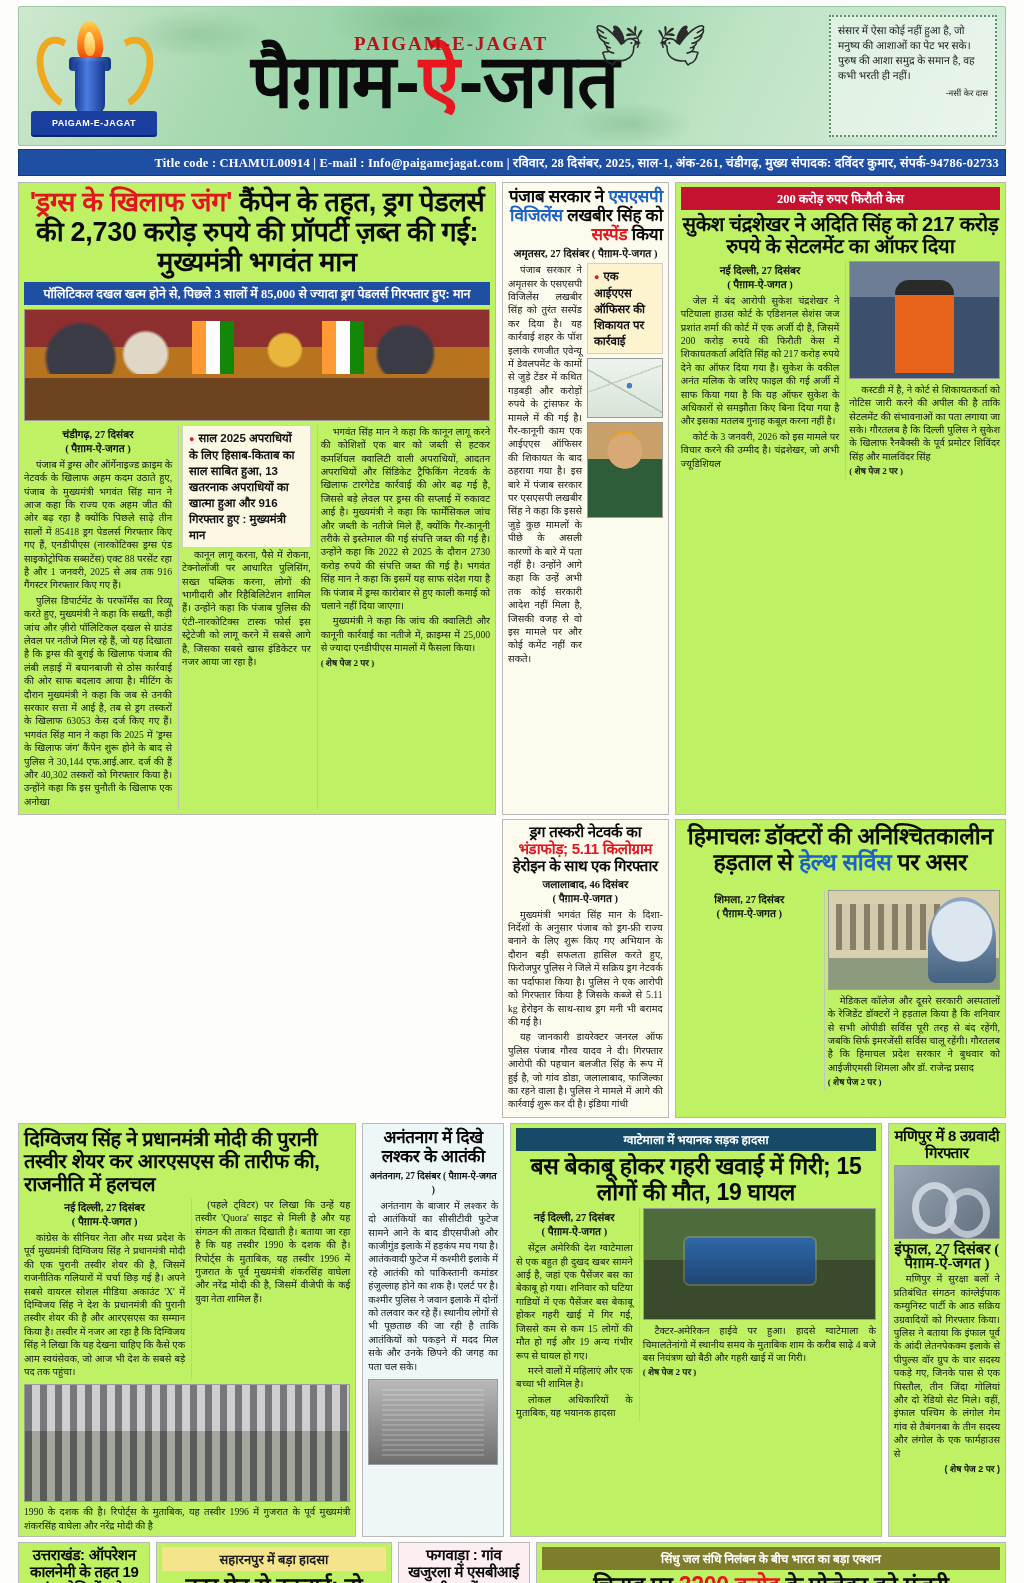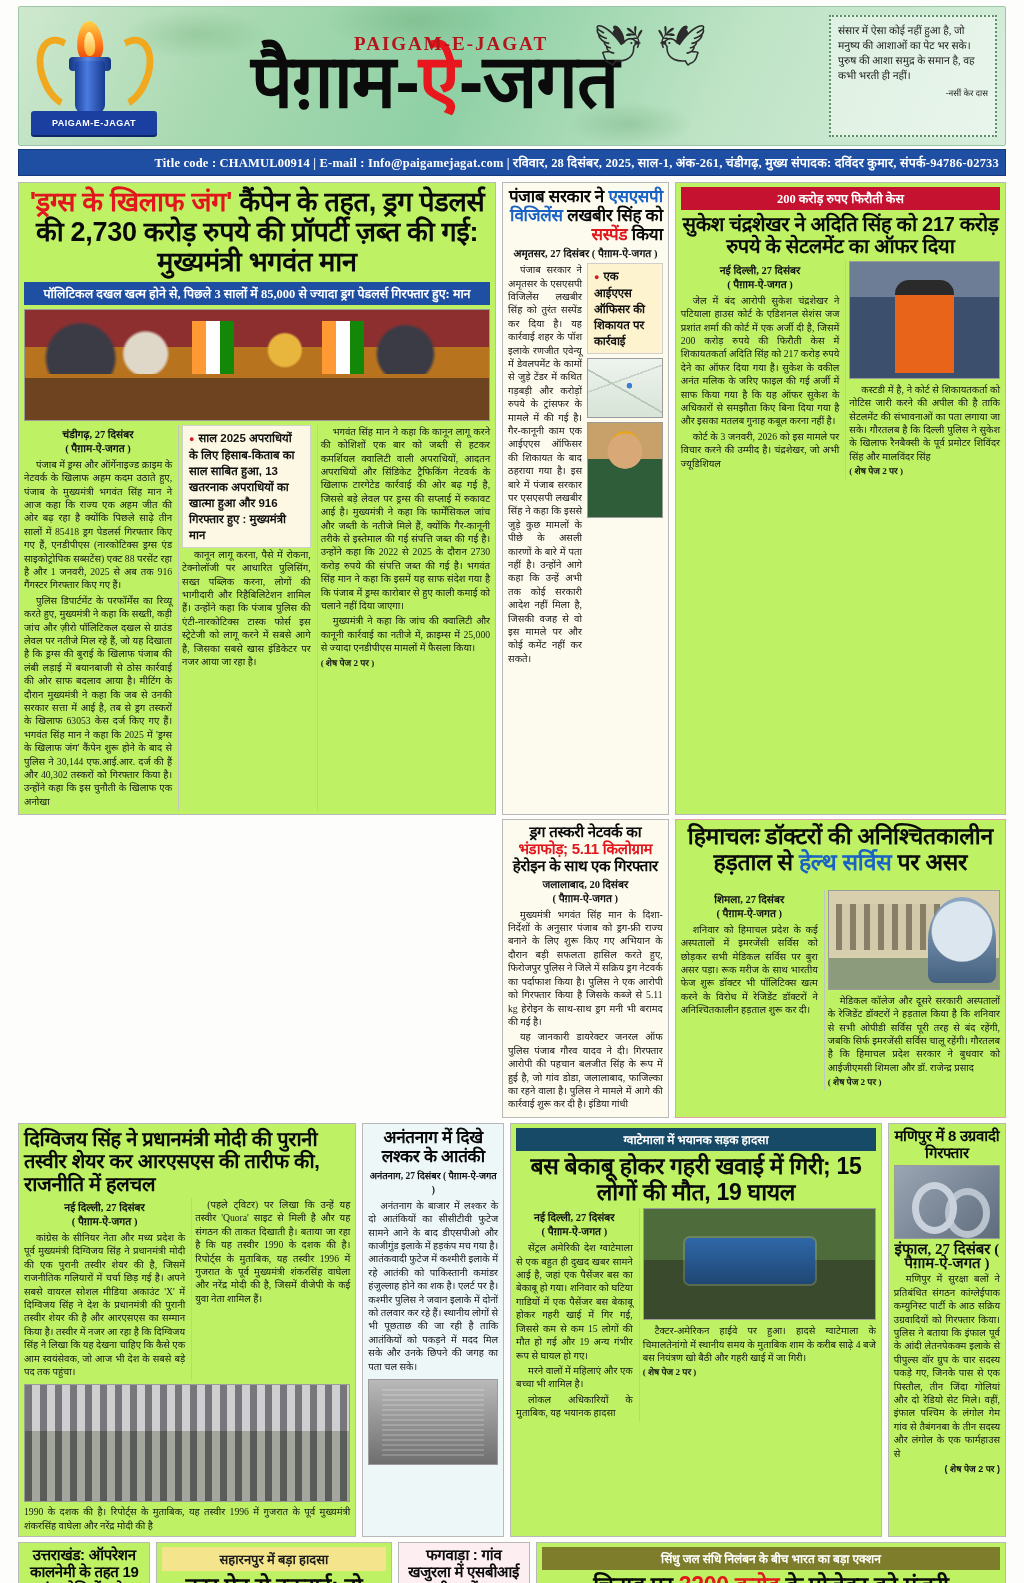--- a/index.html
+++ b/index.html
@@ -330,39 +330,36 @@
       </div>
     </div>
   </div>
 
   <div class="band" style="margin-top:4px">
     <div style="width:488px"></div>
 
     <div class="col box" style="width:170px;background:#fdfbee">
       <div class="hl hl-sm" style="text-align:center"><span>ड्रग तस्करी नेटवर्क का </span><span class="red">भंडाफोड़; 5.11 किलोग्राम</span><span> हेरोइन के साथ एक गिरफ्तार</span></div>
       <div class="dateline">
-        <span>जलालाबाद, 20 दिसंबर</span><br>
+        <span>जलालाबाद, 46 दिसंबर</span><br>
         <span>( पैग़ाम-ऐ-जगत )</span>
       </div>
       <div class="body-txt">
         <p>मुख्यमंत्री भगवंत सिंह मान के दिशा-निर्देशों के अनुसार पंजाब को ड्रग-फ्री राज्य बनाने के लिए शुरू किए गए अभियान के दौरान बड़ी सफलता हासिल करते हुए, फिरोजपुर पुलिस ने जिले में सक्रिय ड्रग नेटवर्क का पर्दाफाश किया है। पुलिस ने एक आरोपी को गिरफ्तार किया है जिसके कब्जे से 5.11 kg हेरोइन के साथ-साथ ड्रग मनी भी बरामद की गई है।</p>
         <p>यह जानकारी डायरेक्टर जनरल ऑफ पुलिस पंजाब गौरव यादव ने दी। गिरफ्तार आरोपी की पहचान बलजीत सिंह के रूप में हुई है, जो गांव डोडा, जलालाबाद, फाजिल्का का रहने वाला है। पुलिस ने मामले में आगे की कार्रवाई शुरू कर दी है। इंडिया गांधी</p>
       </div>
     </div>
 
     <div class="col box" style="width:338px;border-color:#e8a0a8">
       <div class="hl hl-xl" style="text-align:center"><span>हिमाचलः डॉक्टरों की अनिश्चितकालीन हड़ताल से </span><span class="blue">हेल्थ सर्विस</span><span> पर असर</span></div>
       <div style="display:flex;gap:6px;margin-top:14px">
         <div style="width:140px">
           <div class="dateline">
             <span>शिमला, 27 दिसंबर</span><br>
             <span>( पैग़ाम-ऐ-जगत )</span>
-          </div>
-          <div class="body-txt">
-            <p>शनिवार को हिमाचल प्रदेश के कई अस्पतालों में इमरजेंसी सर्विस को छोड़कर सभी मेडिकल सर्विस पर बुरा असर पड़ा। रूक मरीज के साथ भारतीय फेज शुरू डॉक्टर भी पॉलिटिक्स खत्म करने के विरोध में रेजिडेंट डॉक्टरों ने अनिश्चितकालीन हड़ताल शुरू कर दी।</p>
           </div>
         </div>
         <div style="width:180px" class="side-rule">
           <div class="photo ph-hospital" style="height:100px;margin:0 0 4px 3px"></div>
           <div class="body-txt" style="padding-left:3px">
             <p>मेडिकल कॉलेज और दूसरे सरकारी अस्पतालों के रेजिडेंट डॉक्टरों ने हड़ताल किया है कि शनिवार से सभी ओपीडी सर्विस पूरी तरह से बंद रहेंगी, जबकि सिर्फ इमरजेंसी सर्विस चालू रहेंगी। गौरतलब है कि हिमाचल प्रदेश सरकार ने बुधवार को आईजीएमसी शिमला और डॉ. राजेन्द्र प्रसाद</p>
             <div style="text-align:right" class="contd">( शेष पेज 2 पर )</div>
           </div>
         </div>
       </div>

